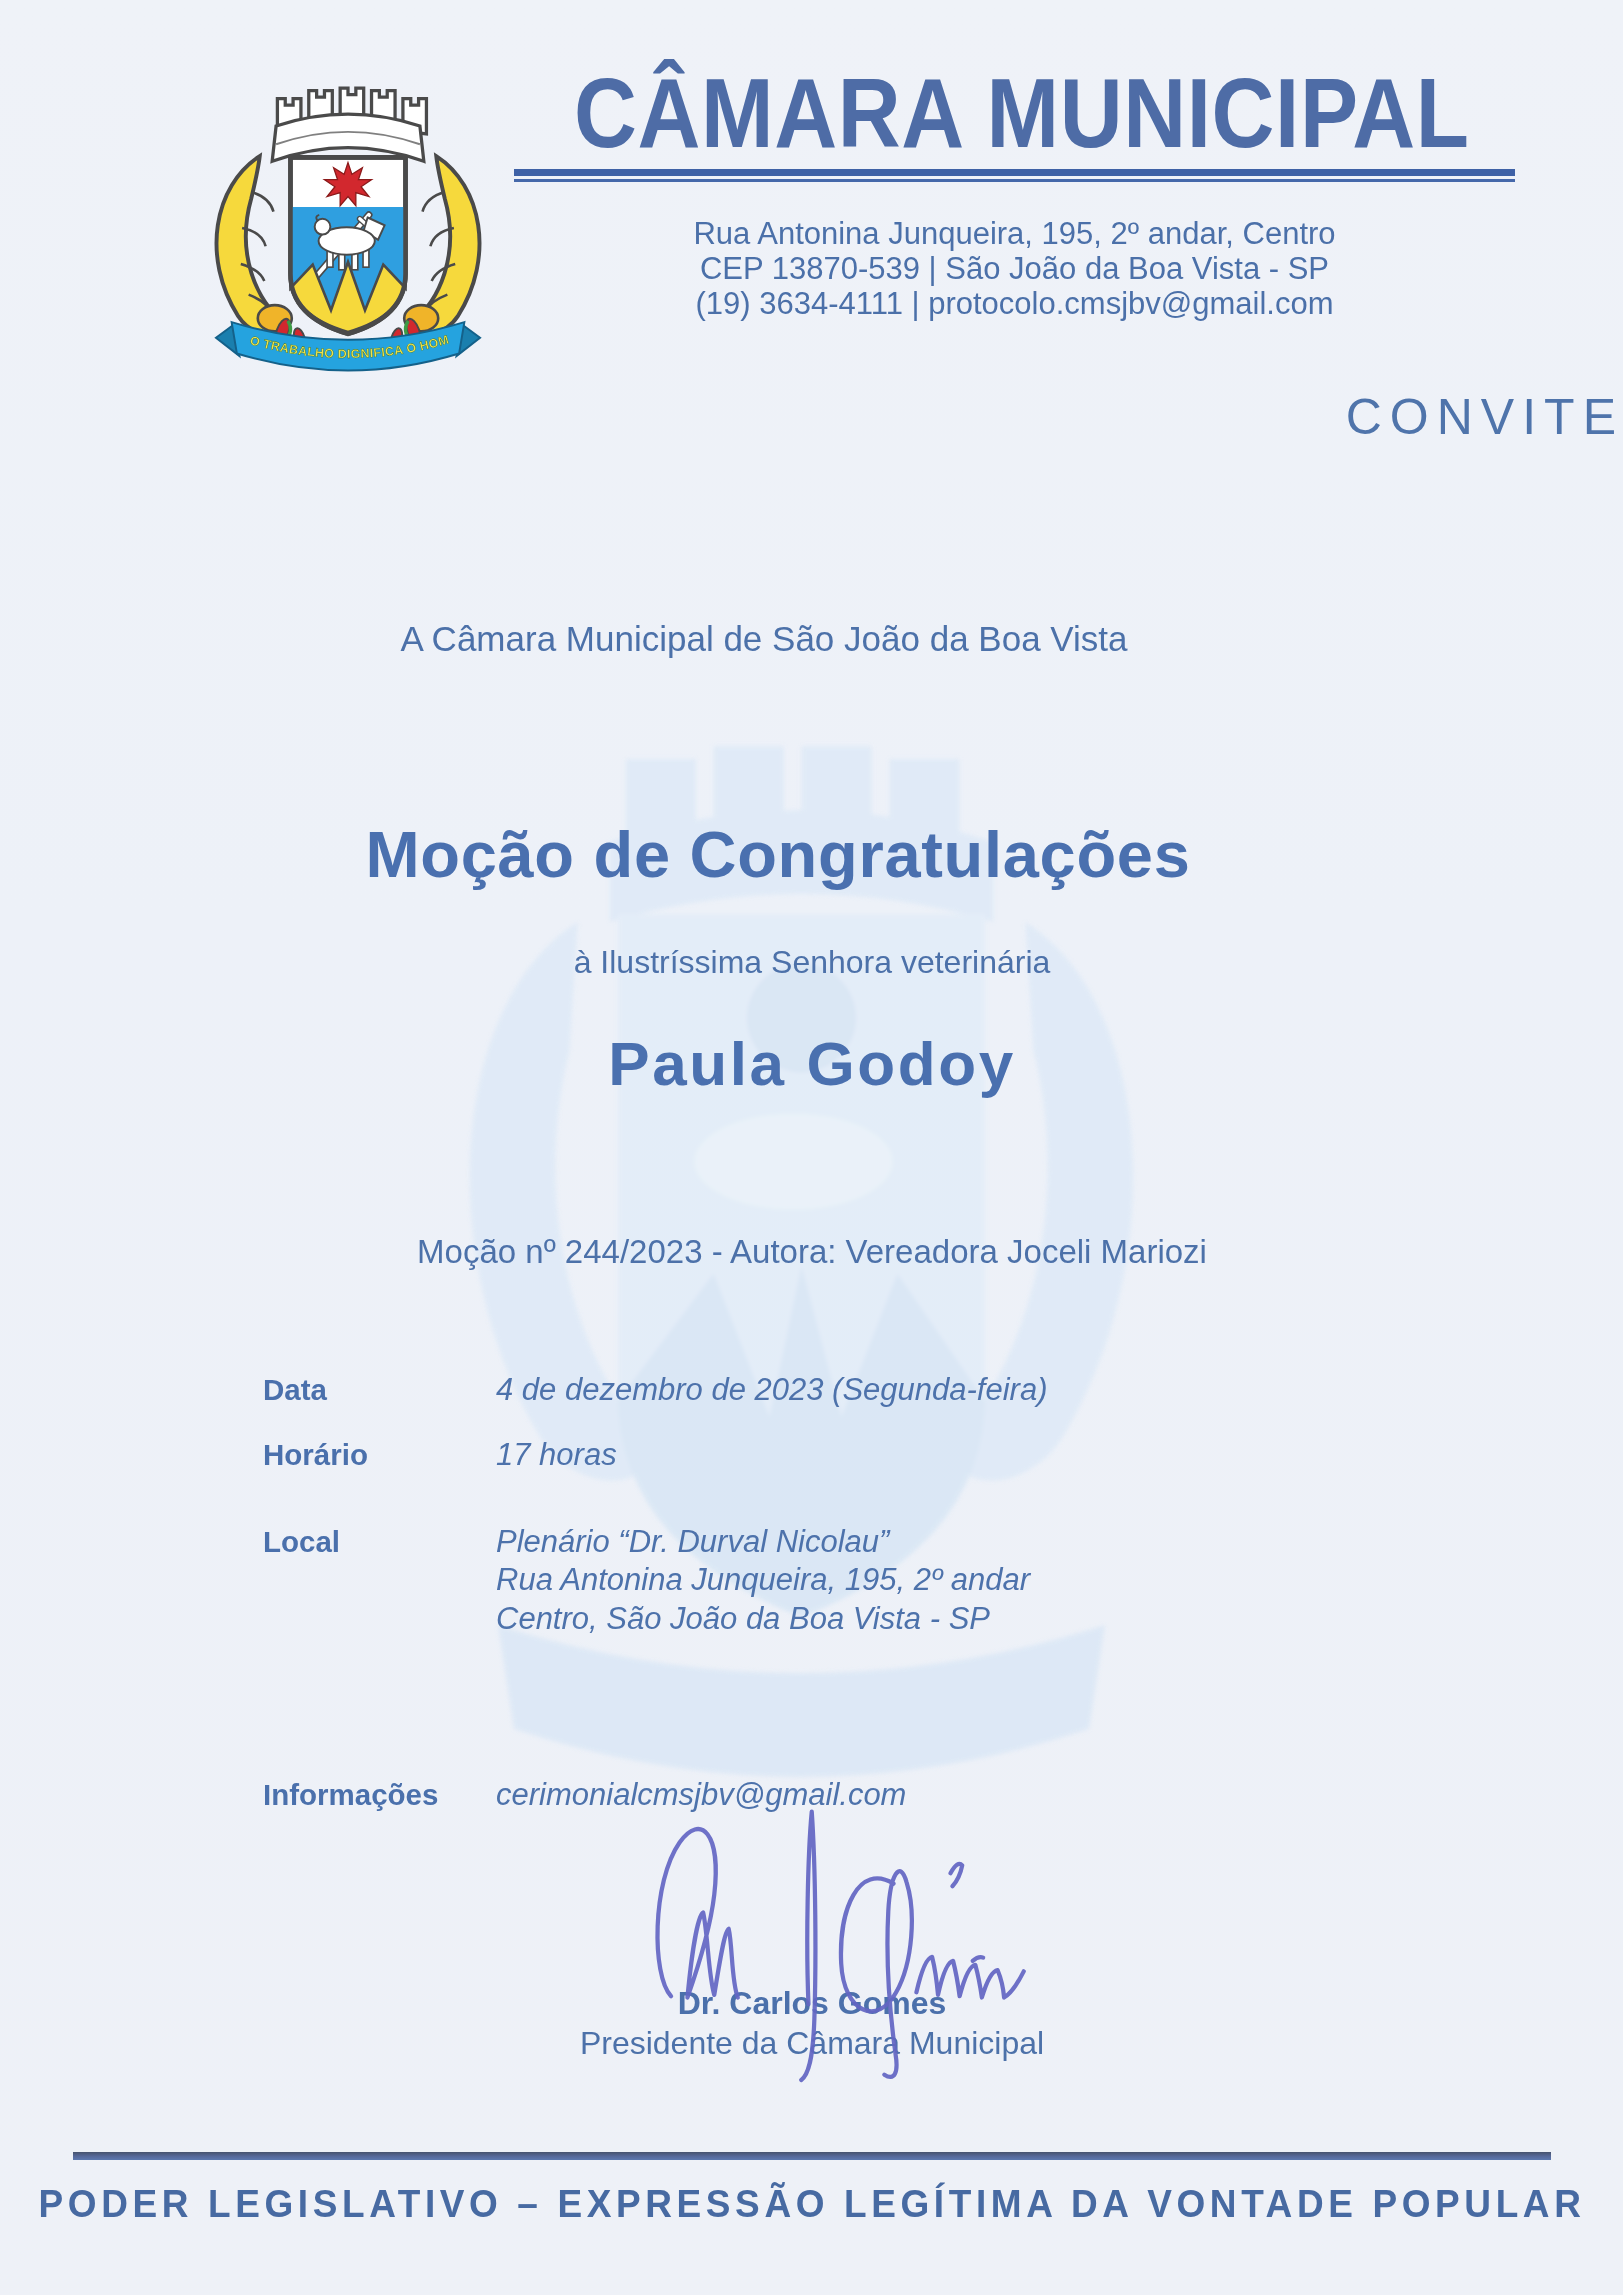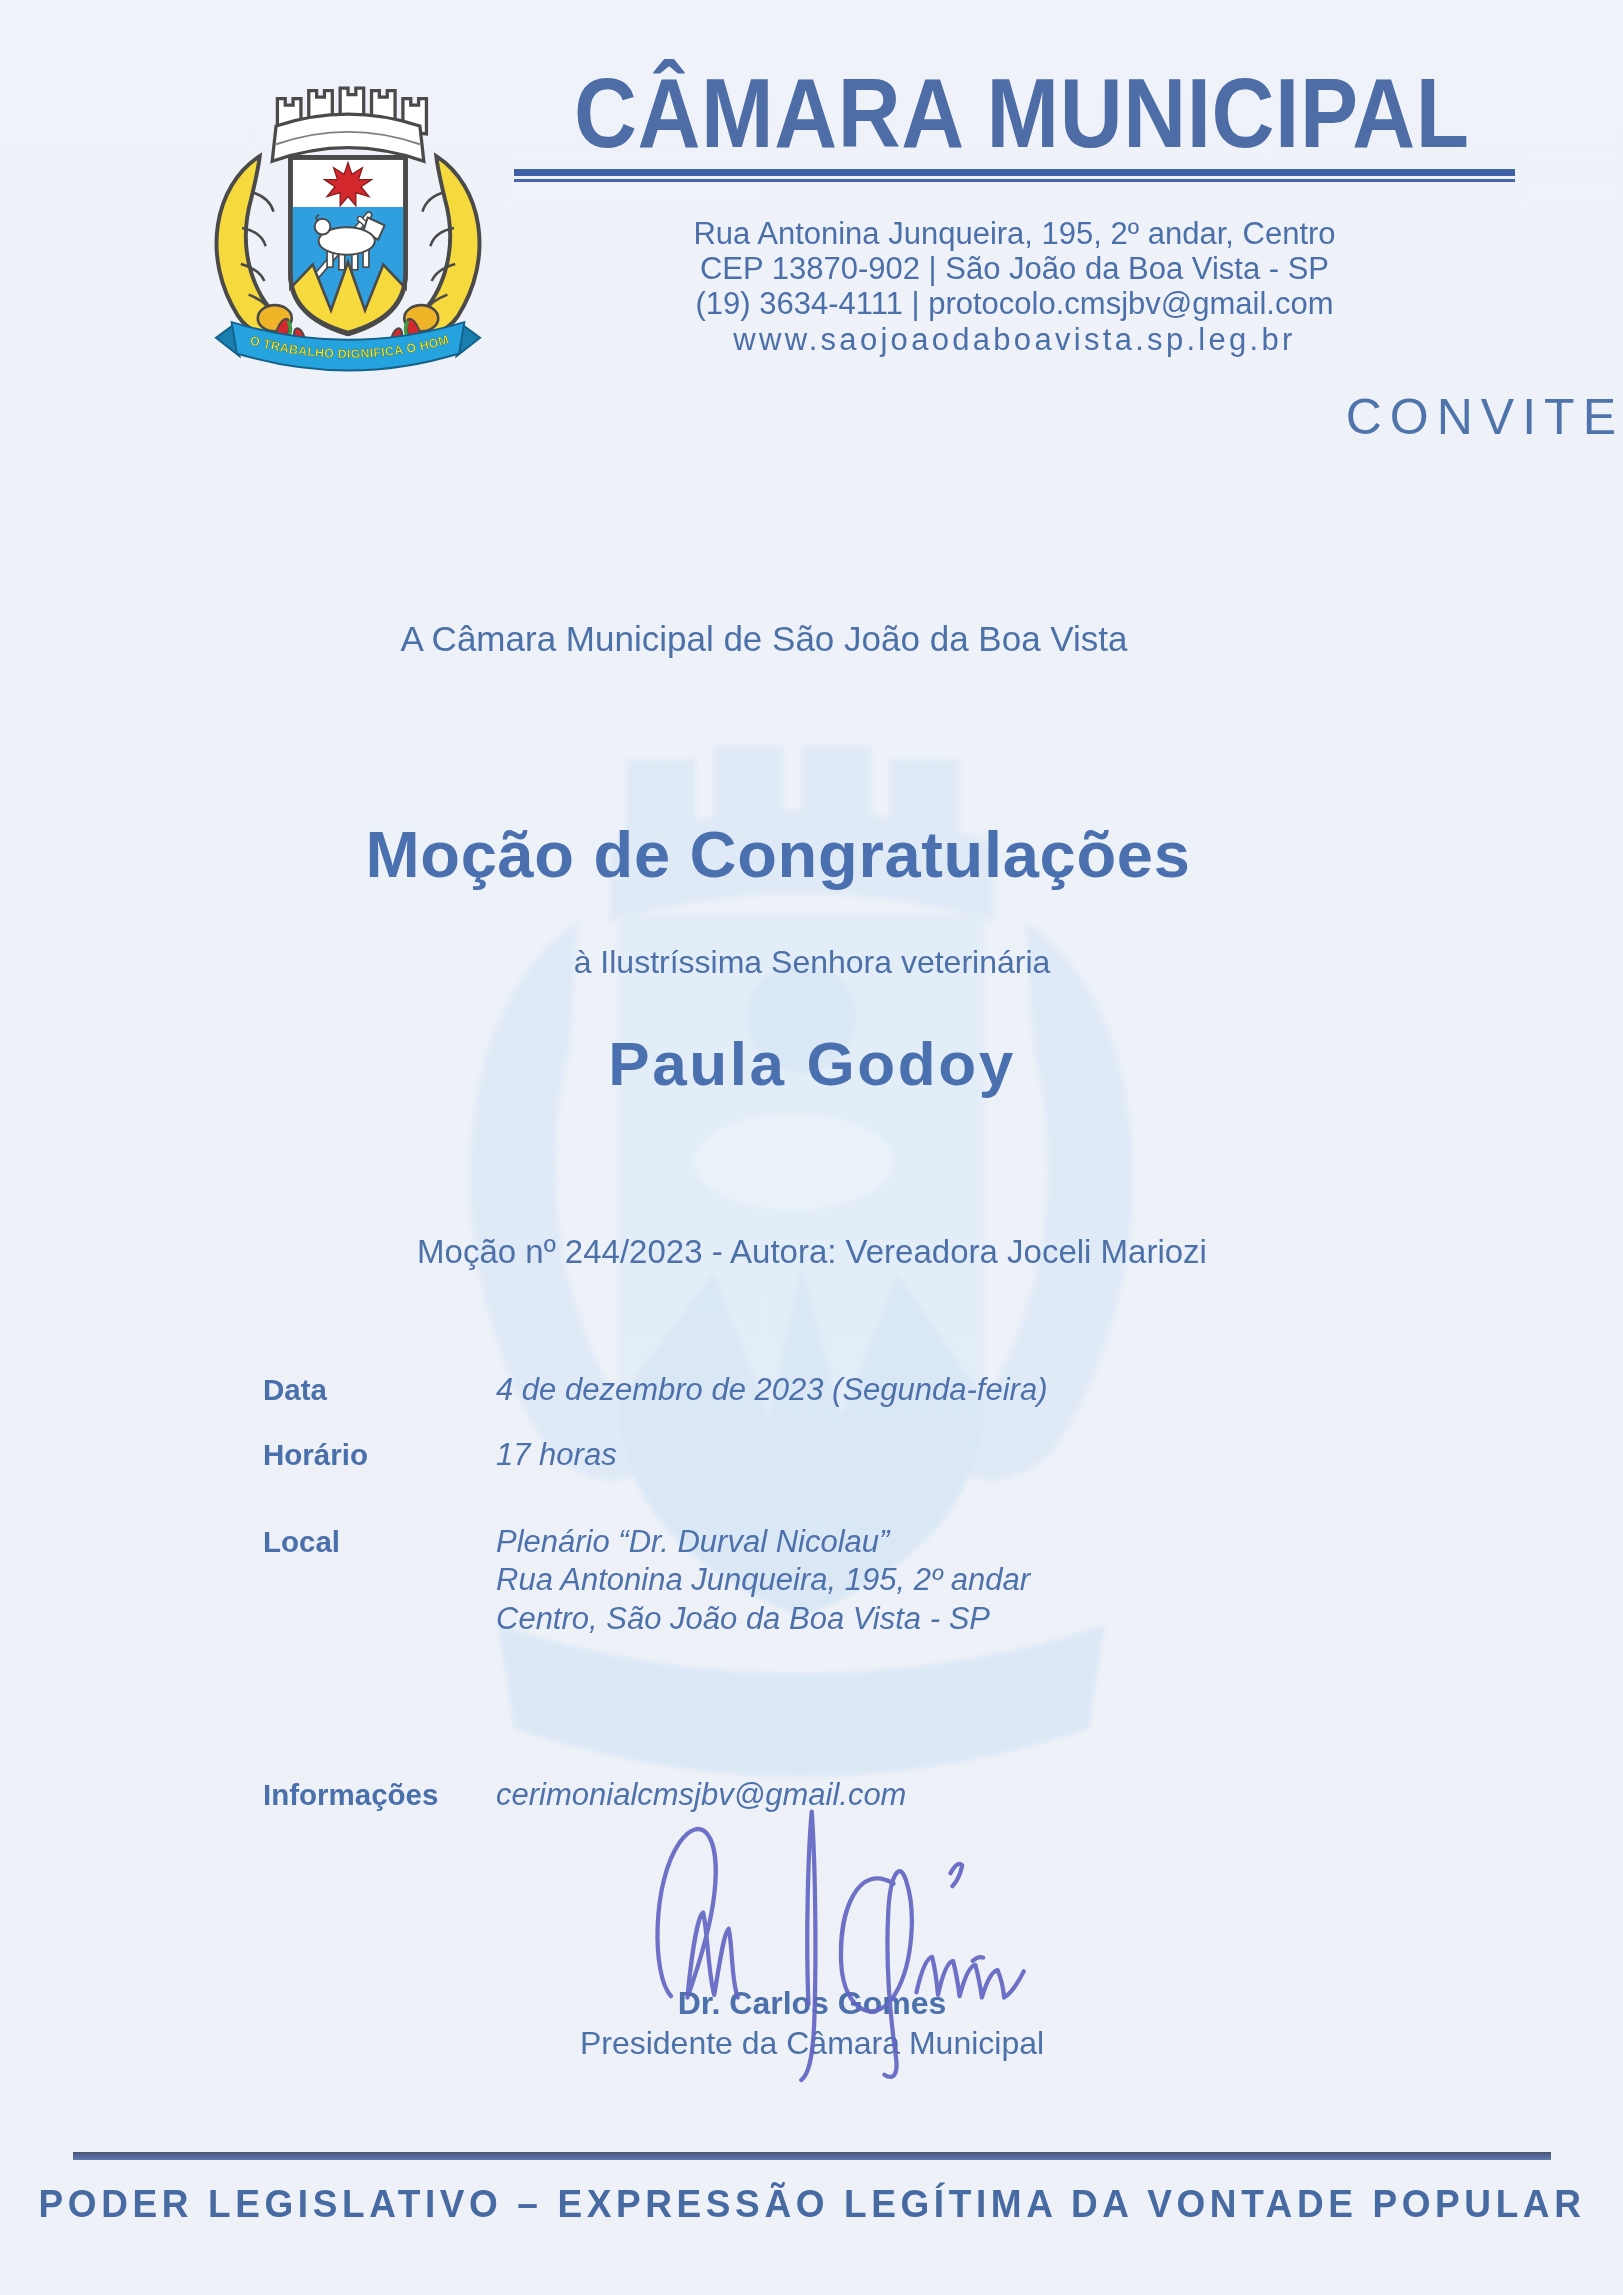--- a/index.html
+++ b/index.html
@@ -158,23 +158,22 @@
       </text>
     </g>
   </svg>
 
   <div class="abs header-text">
     <h1 class="org-name">CÂMARA MUNICIPAL</h1>
     <div class="rule-thick"></div>
     <div class="rule-thin"></div>
     <div class="address">
       <div>Rua Antonina Junqueira, 195, 2º andar, Centro</div>
-      <div>CEP 13870-902 | São João da Boa Vista - SP</div>
+      <div>CEP 13870-539 | São João da Boa Vista - SP</div>
       <div>(19) 3634-4111 | protocolo.cmsjbv@gmail.com</div>
-      <div class="site">www.saojoaodaboavista.sp.leg.br</div>
     </div>
   </div>
 
   <div class="abs convite">CONVITE</div>
 
   <div class="abs intro">
     <div>A Câmara Municipal de São João da Boa Vista</div>
   </div>
 
   <div class="abs honor-title">Moção de Congratulações</div>

